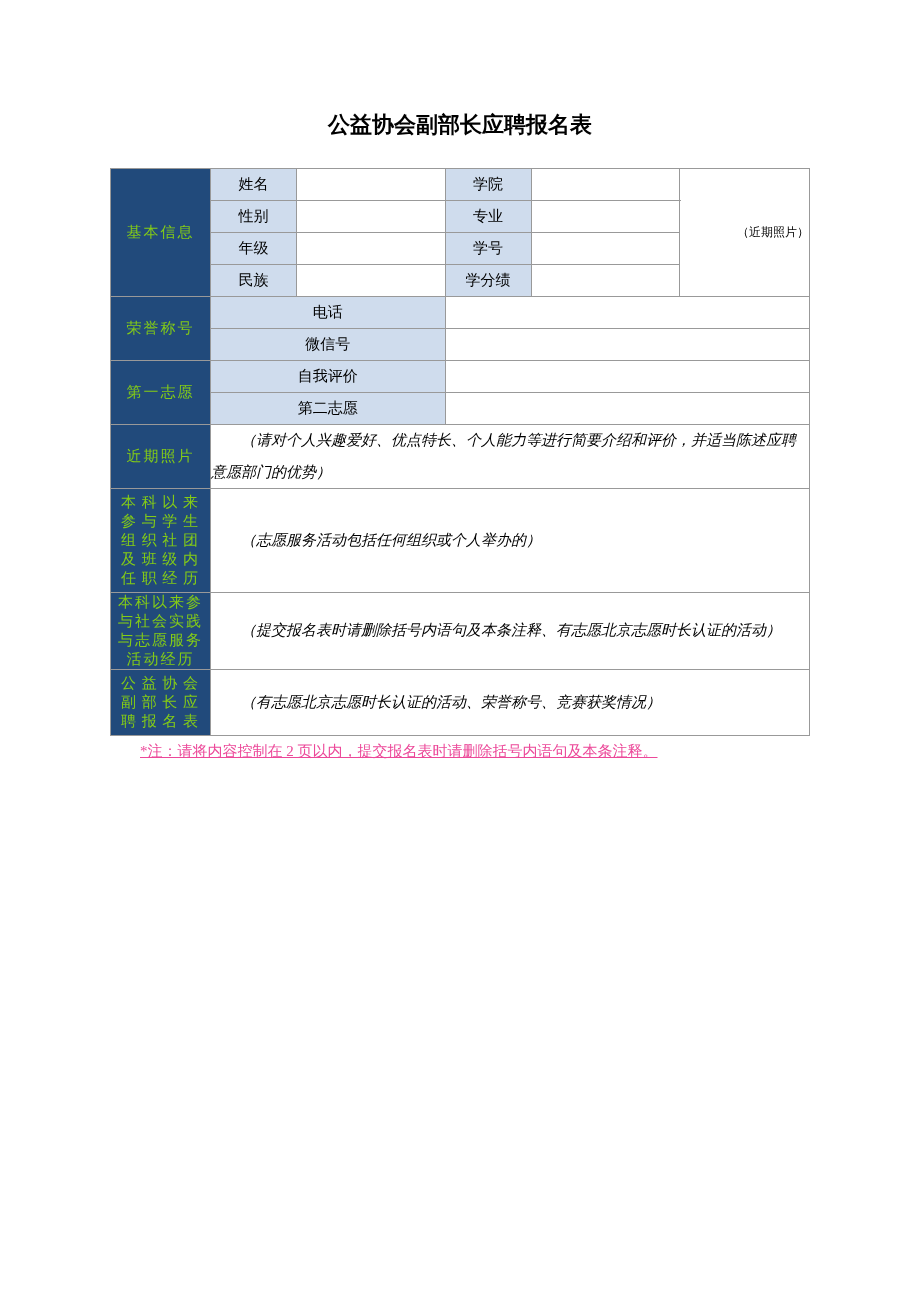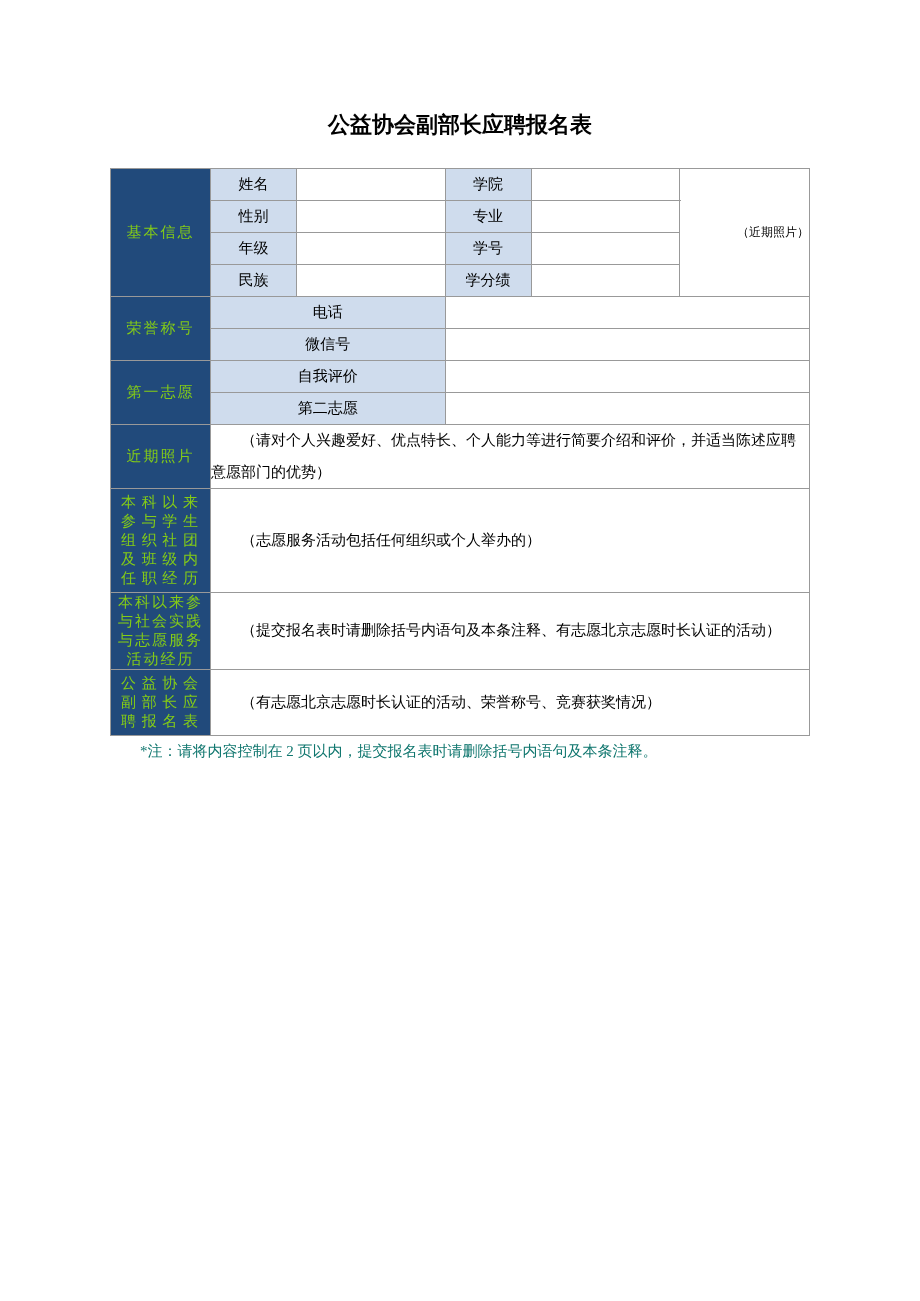--- a/index.html
+++ b/index.html
@@ -60,31 +60,32 @@
       width: 130px;
       font-size: 12px;
     }
     .long-section {
       height: auto;
       padding: 12px 18px;
       line-height: 2.1;
       font-size: 15px;
       vertical-align: top;
     }
-    .indent { text-indent: 2em; }
+    .indent { text-indent: 2em; font-style: italic; }
     .t-5 { height: 170px; }
     .t-6 { height: 175px; }
     .t-7 { height: 175px; }
     .t-8 { height: 108px; }
     .note {
       width: 700px;
       margin: 6px auto 0 auto;
-      color: #0f766e;
+      color: #ec4899;
       font-size: 15px;
       text-indent: 2em;
+      text-decoration: underline;
     }
   </style>
 </head>
 <body>
 
 <div class="title">公益协会副部长应聘报名表</div>
 
 <table class="form-table">
 
   <tbody>

